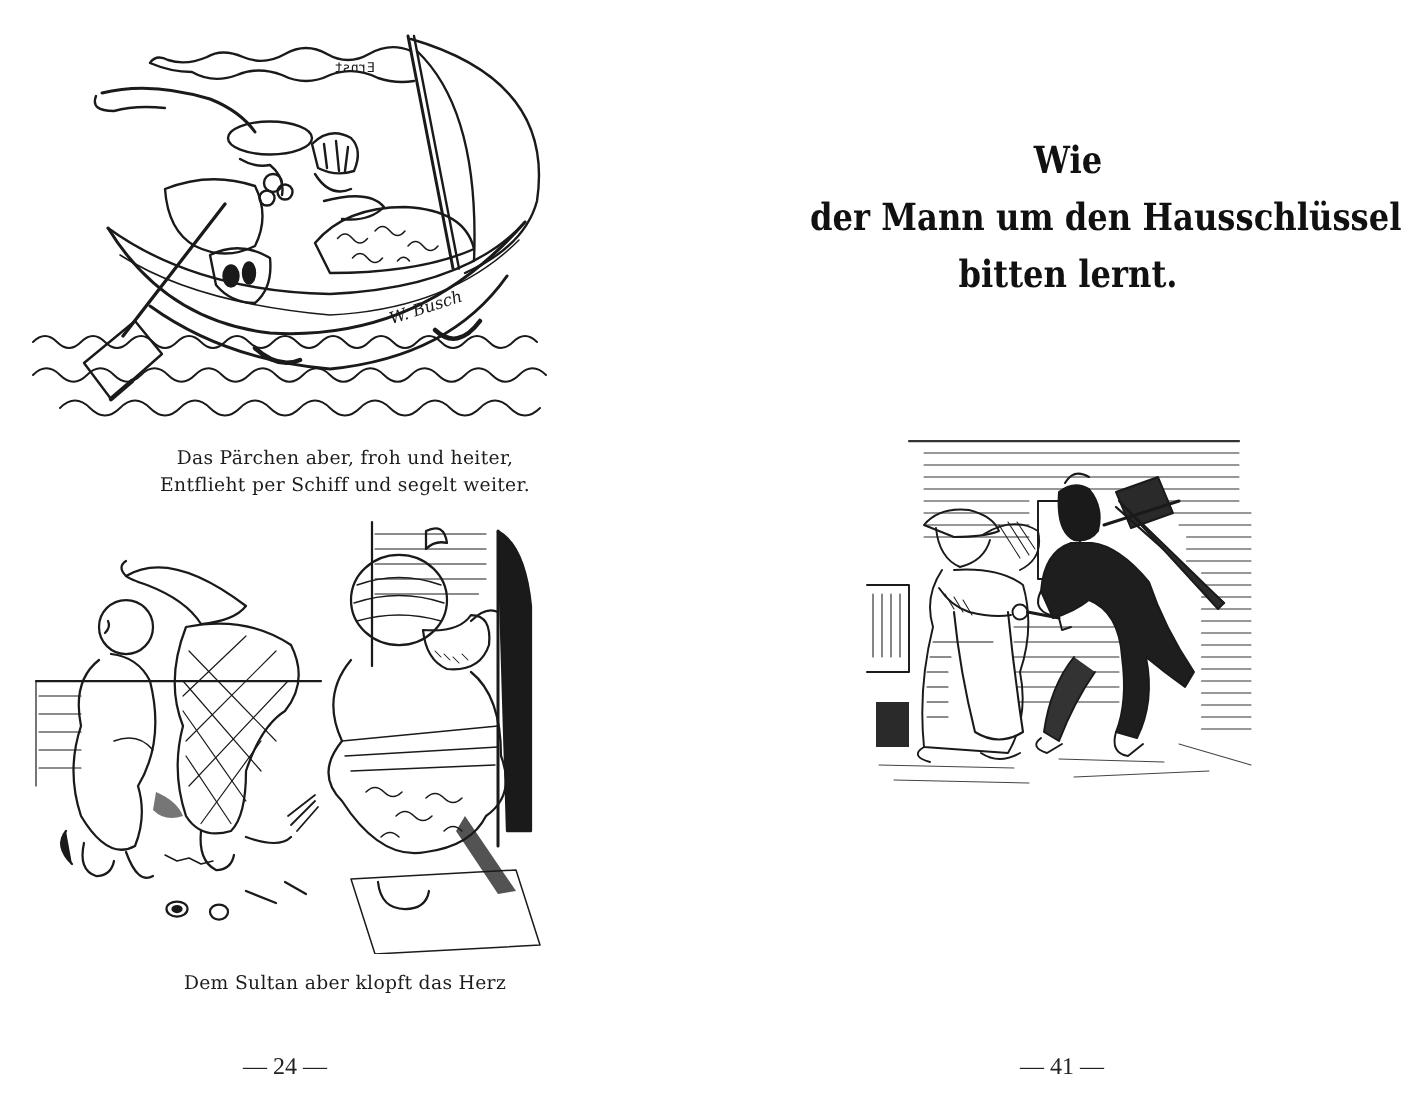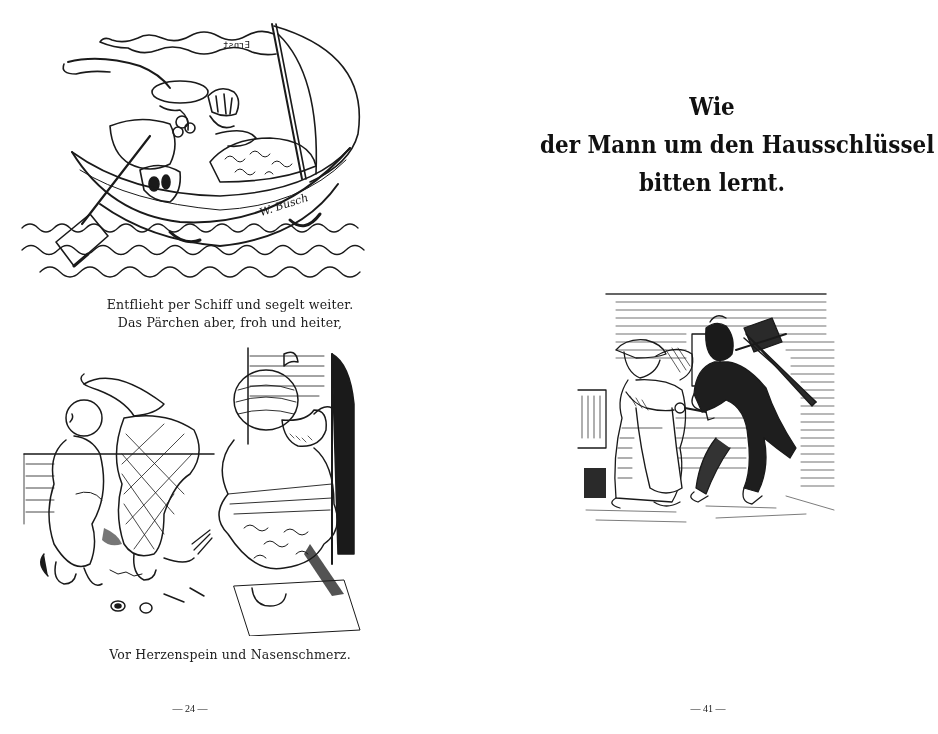--- a/index.html
+++ b/index.html
@@ -5,21 +5,21 @@
   html, body { margin: 0; padding: 0; background: #ffffff; }
   body { width: 938px; height: 734px; position: relative; overflow: hidden;
          font-family: "DejaVu Serif", serif; color: #1a1a1a; }
   .page { position: absolute; top: 0; height: 734px; }
   .page-left { left: 0; width: 469px; }
   .page-right { left: 452px; width: 469px; }
   .illus { position: absolute; }
   .caption { position: absolute; text-align: center;
              font-family: "DejaVu Serif", serif; font-size: 12.5px;
              line-height: 18px; color: #1c1c1c; letter-spacing: 0.2px; }
-  .folio { position: absolute; text-align: center; font-size: 10px;
+  .folio { position: absolute; text-align: center; font-size: 16px;
            font-family: "Liberation Serif", serif; color: #222; width: 120px; }
   .title { position: absolute; left: 60px; width: 400px; top: 88px;
            text-align: center; font-family: "DejaVu Serif", serif;
            font-weight: bold; color: #111; font-size: 25px; line-height: 38px;
            transform: scaleX(0.86); transform-origin: center top; }
   .title div { white-space: nowrap; }
   svg { display: block; }
 </style>
 </head>
 <body>
@@ -78,22 +78,22 @@
 
       <text x="240" y="196" font-size="11" font-style="italic" font-family="DejaVu Serif, serif" fill="#1a1a1a" stroke="none" transform="rotate(-18 260 196)">W. Busch</text>
 
       <path d="M2 214 q8 -8 16 0 t16 0 t16 0 t16 0 t16 0 t16 0 t16 0 t16 0 t16 0 t16 0 t16 0 t16 0 t16 0 t16 0 t16 0 t16 0 t16 0 t16 0 t16 0 t16 0 t16 0" stroke-width="1.3"></path>
       <path d="M2 236 q9 -9 18 0 t18 0 t18 0 t18 0 t18 0 t18 0 t18 0 t18 0 t18 0 t18 0 t18 0 t18 0 t18 0 t18 0 t18 0 t18 0 t18 0 t18 0 t18 0" stroke-width="1.3"></path>
       <path d="M20 258 q10 -10 20 0 t20 0 t20 0 t20 0 t20 0 t20 0 t20 0 t20 0 t20 0 t20 0 t20 0 t20 0 t20 0 t20 0 t20 0 t20 0" stroke-width="1.3"></path>
     </svg>
   </div>
 
   <div class="caption" style="left:40px; width:380px; top:296px;">
+    <div>Das Pärchen aber, froh und heiter,</div>
     <div>Entflieht per Schiff und segelt weiter.</div>
-    <div>Das Pärchen aber, froh und heiter,</div>
   </div>
 
   <div class="illus" style="left:14px; top:344px;">
     <svg width="350" height="292" viewBox="0 0 350 292" fill="none" stroke="#1a1a1a" stroke-width="1.5" stroke-linecap="round" stroke-linejoin="round">
 
       <path d="M234 4 L234 100"></path>
       <g stroke-width="0.8">
         <line x1="236" y1="12" x2="310" y2="12"></line>
           <line x1="236" y1="22" x2="310" y2="22"></line>
         <line x1="236" y1="32" x2="310" y2="32"></line>
@@ -169,21 +169,21 @@
       <path d="M96 226 l8 4 l8 -2 l8 4 l8 -2" stroke-width="1"></path>
       <ellipse cx="104" cy="262" rx="7" ry="5"></ellipse>
         <ellipse cx="104" cy="262" rx="3" ry="2" fill="#1a1a1a"></ellipse>
       <ellipse cx="132" cy="264" rx="6" ry="5"></ellipse>
       <line x1="150" y1="250" x2="170" y2="258"></line>
       <line x1="176" y1="244" x2="190" y2="252"></line>
     </svg>
   </div>
 
   <div class="caption" style="left:40px; width:380px; top:646px;">
-    <div>Vor Herzenspein und Nasenschmerz.</div>
+    <div>Dem Sultan aber klopft das Herz</div>
   </div>
 
   <div class="folio" style="left:130px; top:703px;">— 24 —</div>
 </div>
 
 <div class="page page-right">
 
   <div class="title">
     <div>Wie</div>
     <div>der Mann um den Hausschlüssel</div>

